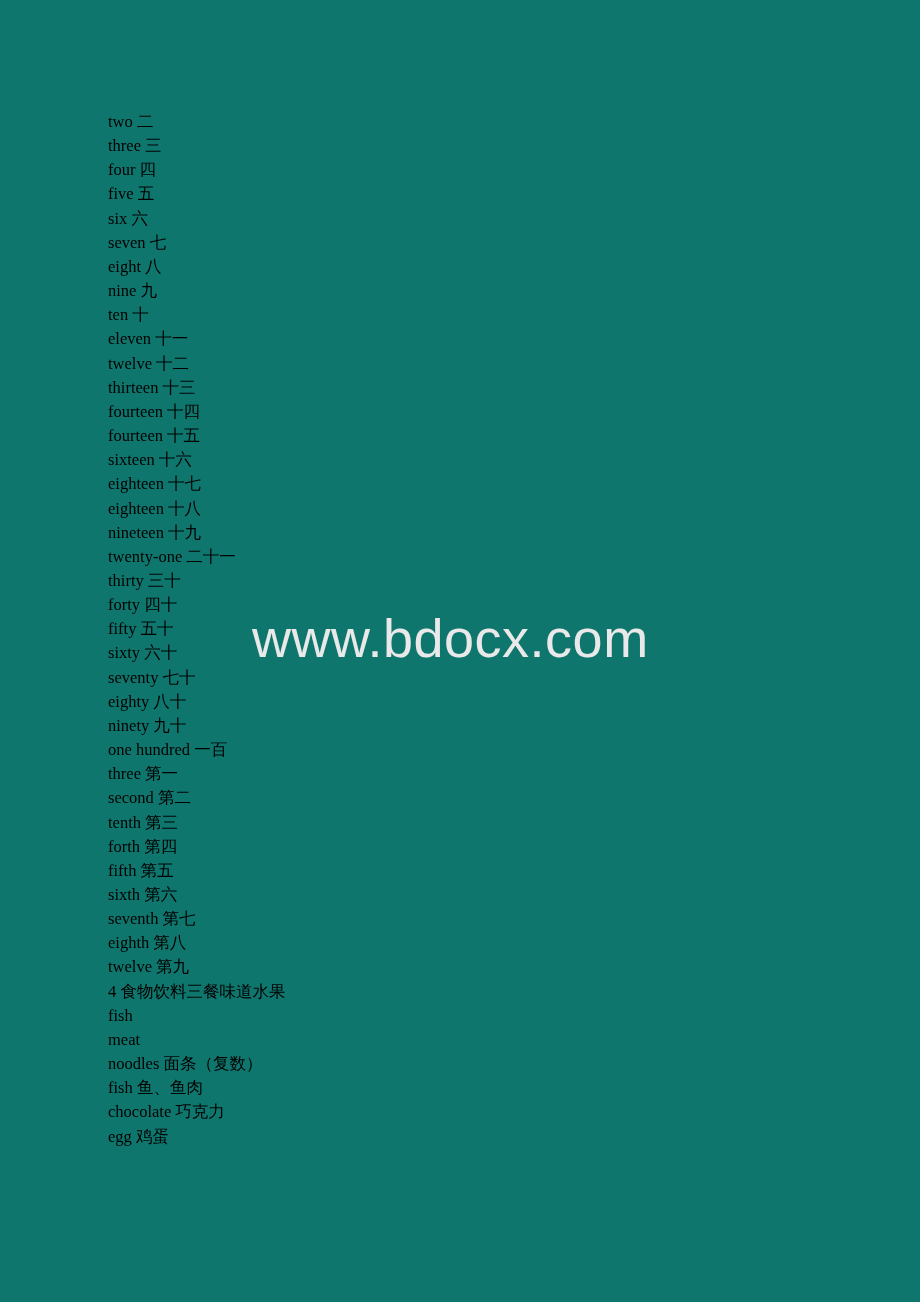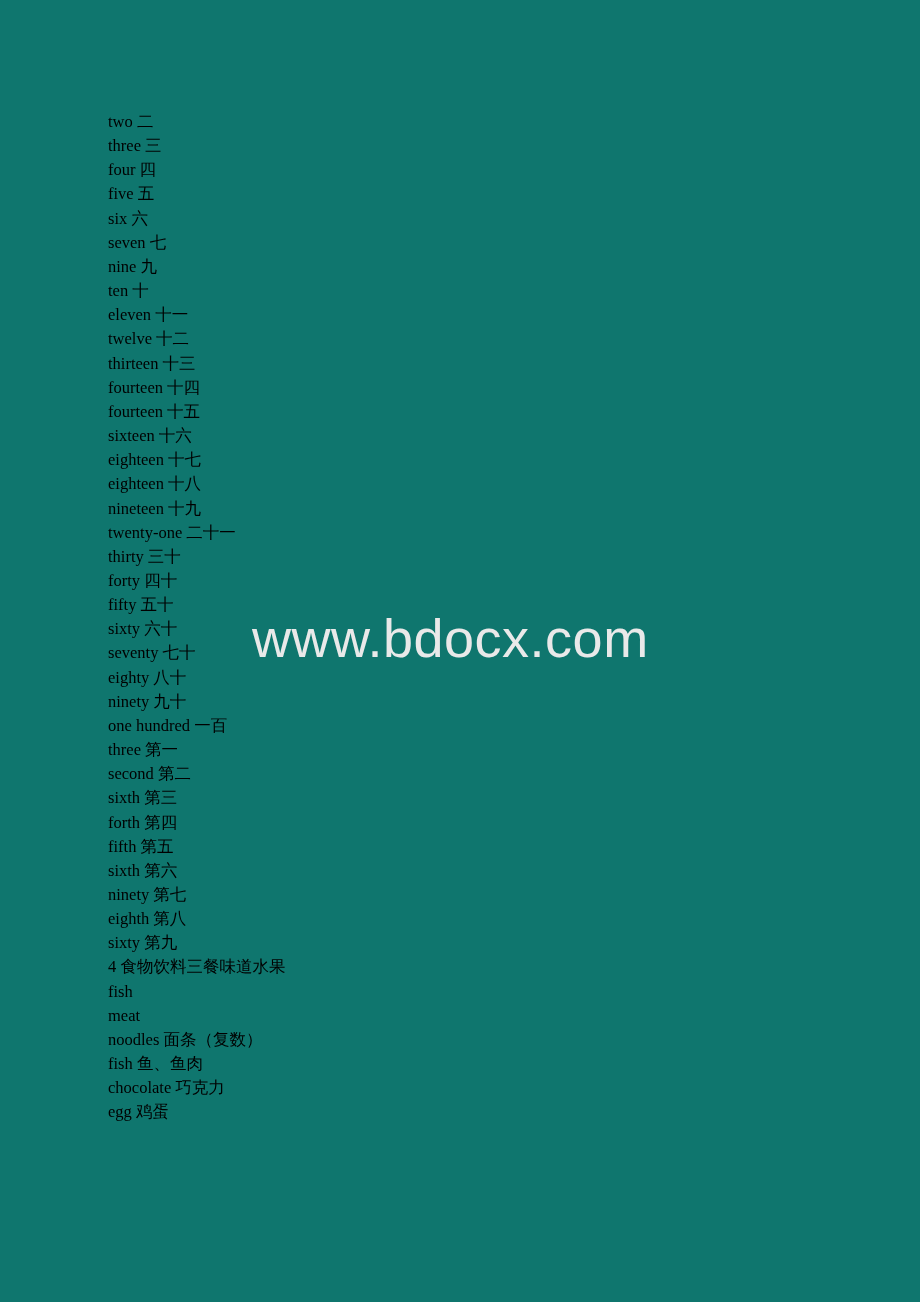--- a/index.html
+++ b/index.html
@@ -52,20 +52,21 @@
 
   <div class="watermark">www.bdocx.com</div>
 
   <div class="content">
       <div class="vocab-line">two 二</div>
       <div class="vocab-line">three 三</div>
       <div class="vocab-line">four 四</div>
       <div class="vocab-line">five 五</div>
       <div class="vocab-line">six 六</div>
       <div class="vocab-line">seven 七</div>
+      <div class="vocab-line">eight 八</div>
       <div class="vocab-line">nine 九</div>
       <div class="vocab-line">ten 十</div>
       <div class="vocab-line">eleven 十一</div>
       <div class="vocab-line">twelve 十二</div>
       <div class="vocab-line">thirteen 十三</div>
       <div class="vocab-line">fourteen 十四</div>
       <div class="vocab-line">fourteen 十五</div>
       <div class="vocab-line">sixteen 十六</div>
       <div class="vocab-line">eighteen 十七</div>
       <div class="vocab-line">eighteen 十八</div>
@@ -74,27 +75,27 @@
       <div class="vocab-line">thirty 三十</div>
       <div class="vocab-line">forty 四十</div>
       <div class="vocab-line">fifty 五十</div>
       <div class="vocab-line">sixty 六十</div>
       <div class="vocab-line">seventy 七十</div>
       <div class="vocab-line">eighty 八十</div>
       <div class="vocab-line">ninety 九十</div>
       <div class="vocab-line">one hundred 一百</div>
       <div class="vocab-line">three 第一</div>
       <div class="vocab-line">second 第二</div>
-      <div class="vocab-line">sixth 第三</div>
+      <div class="vocab-line">tenth 第三</div>
       <div class="vocab-line">forth 第四</div>
       <div class="vocab-line">fifth 第五</div>
       <div class="vocab-line">sixth 第六</div>
-      <div class="vocab-line">ninety 第七</div>
+      <div class="vocab-line">seventh 第七</div>
       <div class="vocab-line">eighth 第八</div>
-      <div class="vocab-line">sixty 第九</div>
+      <div class="vocab-line">twelve 第九</div>
       <div class="vocab-line">4 食物饮料三餐味道水果</div>
       <div class="vocab-line">fish</div>
       <div class="vocab-line">meat</div>
       <div class="vocab-line">noodles 面条（复数）</div>
       <div class="vocab-line">fish 鱼、鱼肉</div>
       <div class="vocab-line">chocolate 巧克力</div>
       <div class="vocab-line">egg 鸡蛋</div>
     </div>
 
 </div>

